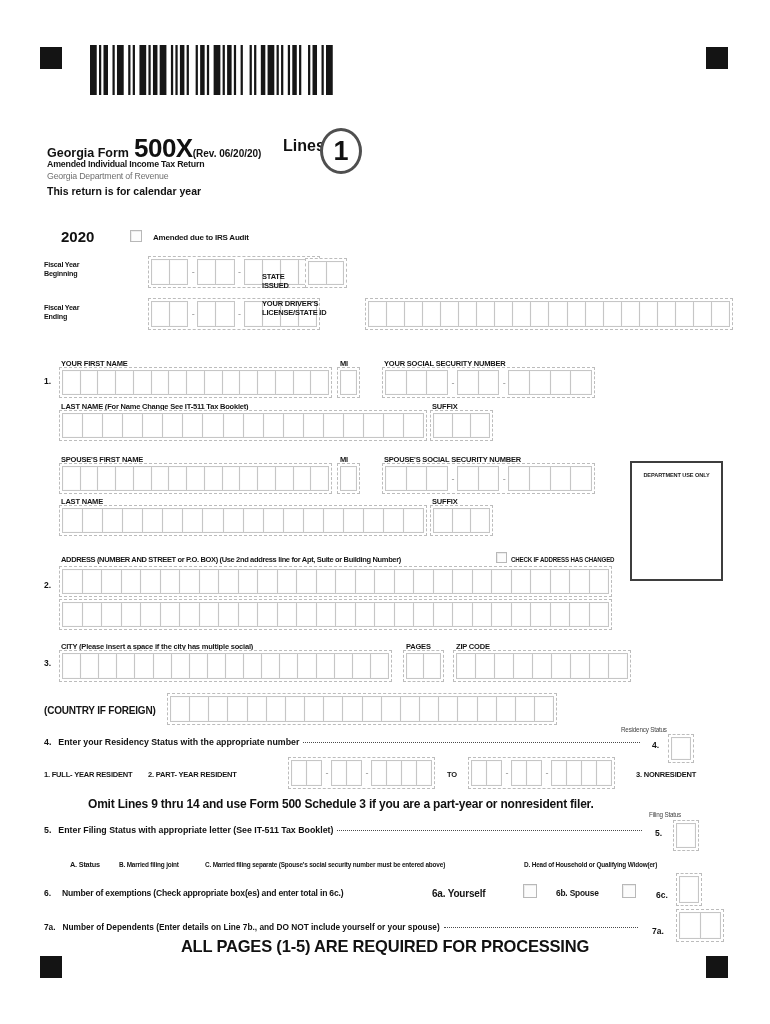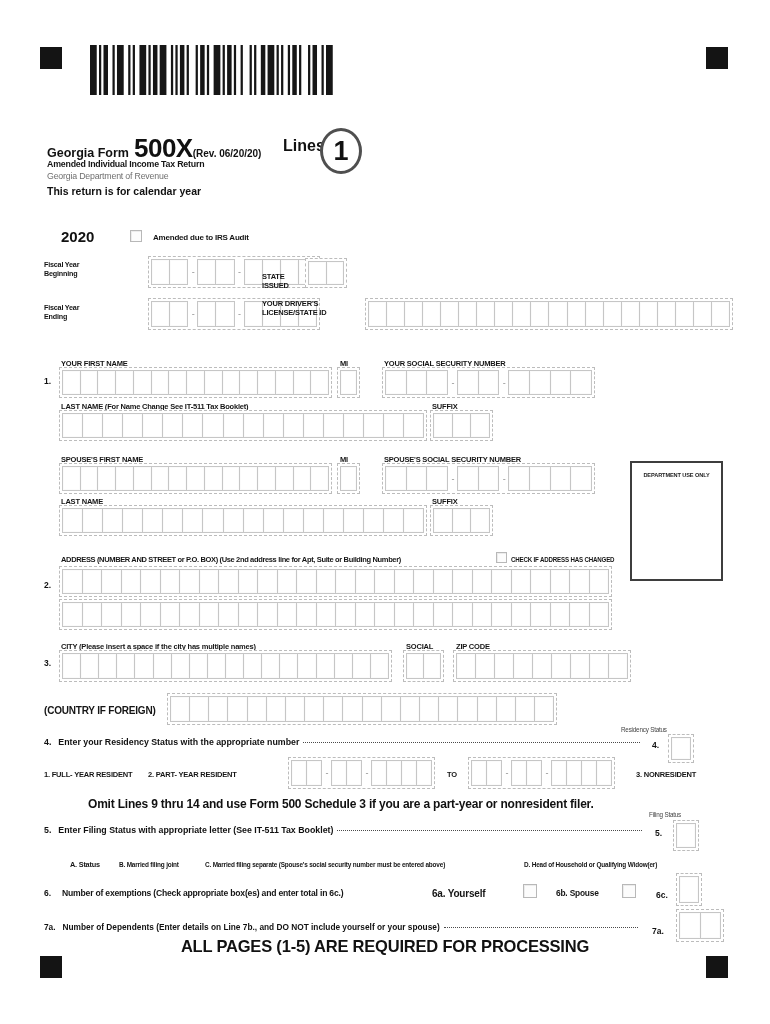--- a/index.html
+++ b/index.html
@@ -345,42 +345,42 @@
       <span class="cell"></span>
       <span class="cell"></span>
       <span class="cell"></span>
       <span class="cell"></span>
       <span class="cell"></span>
       <span class="cell"></span>
       <span class="cell"></span>
     </div>
 
   <div class="num-right" style="left:44px; top:658px;">3.</div>
-  <div class="lbl" style="left:61px; top:642px;">CITY (Please insert a space if the city has multiple names)</div>
+  <div class="lbl" style="left:61px; top:642px;">CITY (Please insert a space if the city has multiple social)</div>
   <div class="comb" style="left:59px; top:650px; width:333px; height:32px;">
       <span class="cell"></span>
       <span class="cell"></span>
       <span class="cell"></span>
       <span class="cell"></span>
       <span class="cell"></span>
       <span class="cell"></span>
       <span class="cell"></span>
       <span class="cell"></span>
       <span class="cell"></span>
       <span class="cell"></span>
       <span class="cell"></span>
       <span class="cell"></span>
       <span class="cell"></span>
       <span class="cell"></span>
       <span class="cell"></span>
       <span class="cell"></span>
       <span class="cell"></span>
       <span class="cell"></span>
     </div>
-  <div class="lbl" style="left:406px; top:642px;">SOCIAL</div>
+  <div class="lbl" style="left:406px; top:642px;">PAGES</div>
   <div class="comb" style="left:403px; top:650px; width:41px; height:32px;">
       <span class="cell"></span>
       <span class="cell"></span>
     </div>
   <div class="lbl" style="left:456px; top:642px;">ZIP CODE</div>
   <div class="comb" style="left:453px; top:650px; width:178px; height:32px;">
       <span class="cell"></span>
       <span class="cell"></span>
       <span class="cell"></span>
       <span class="cell"></span>

